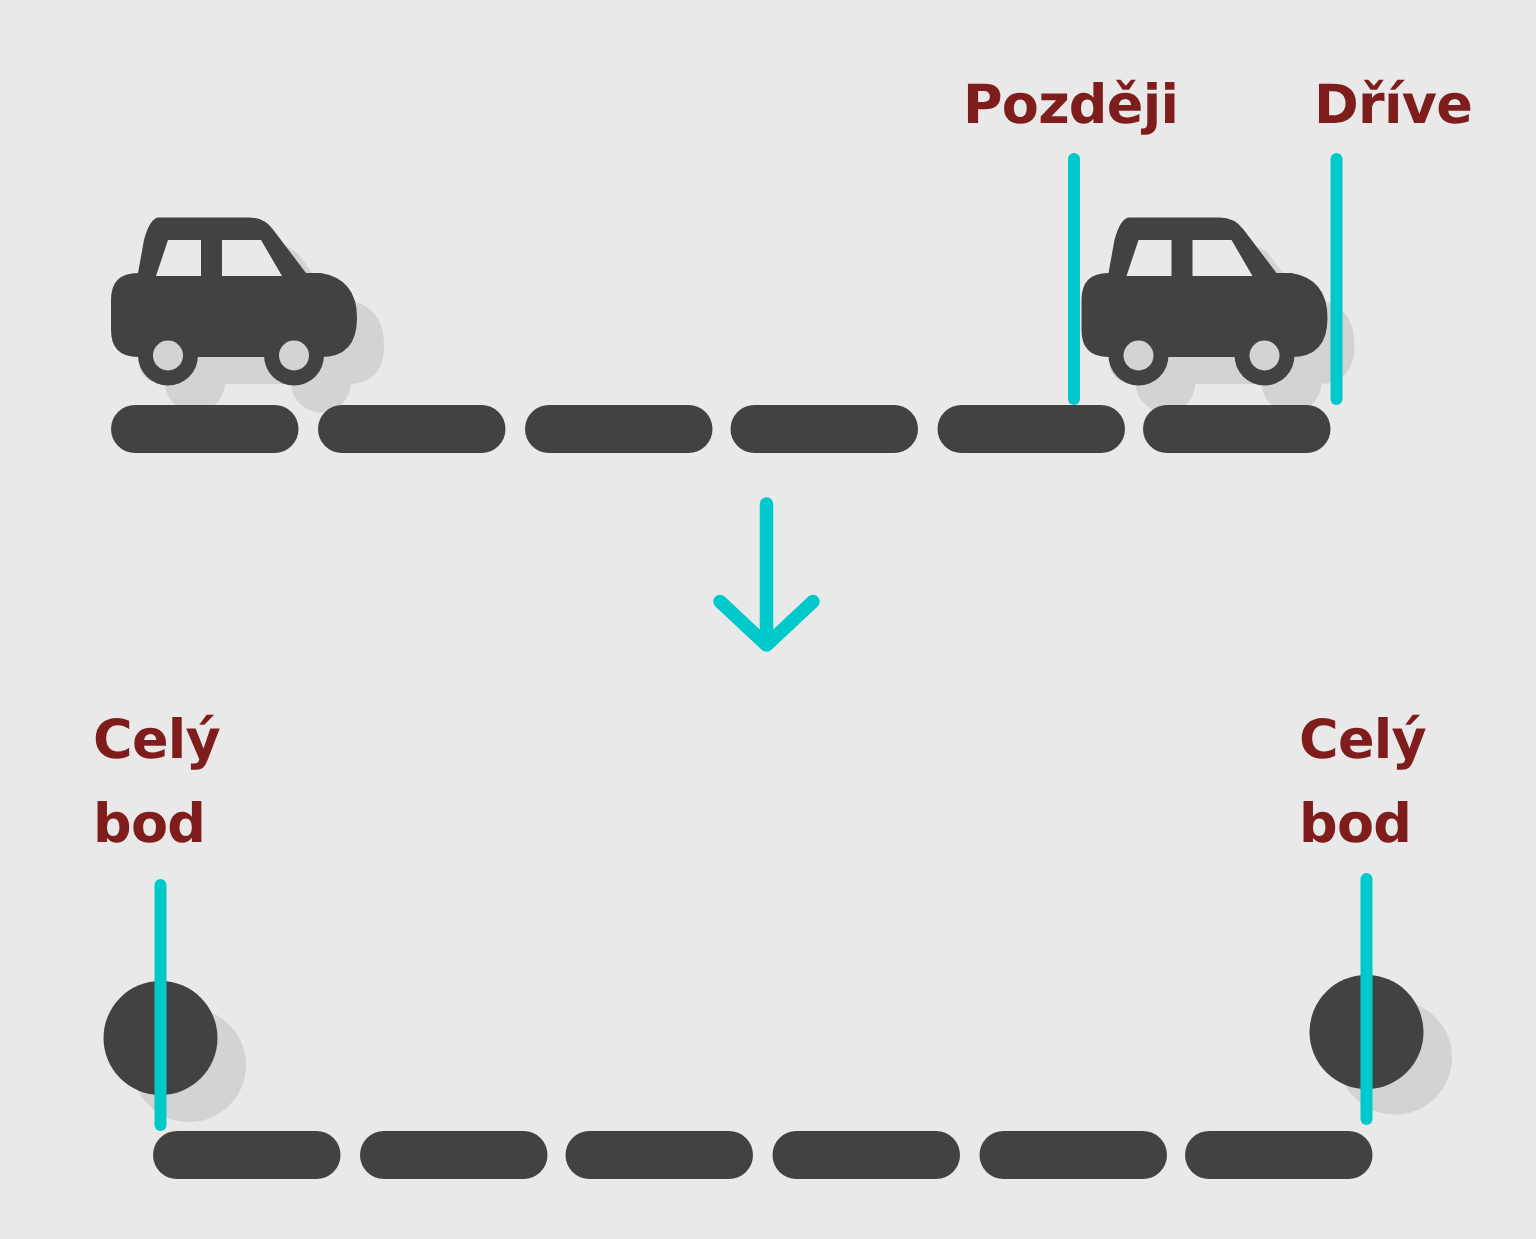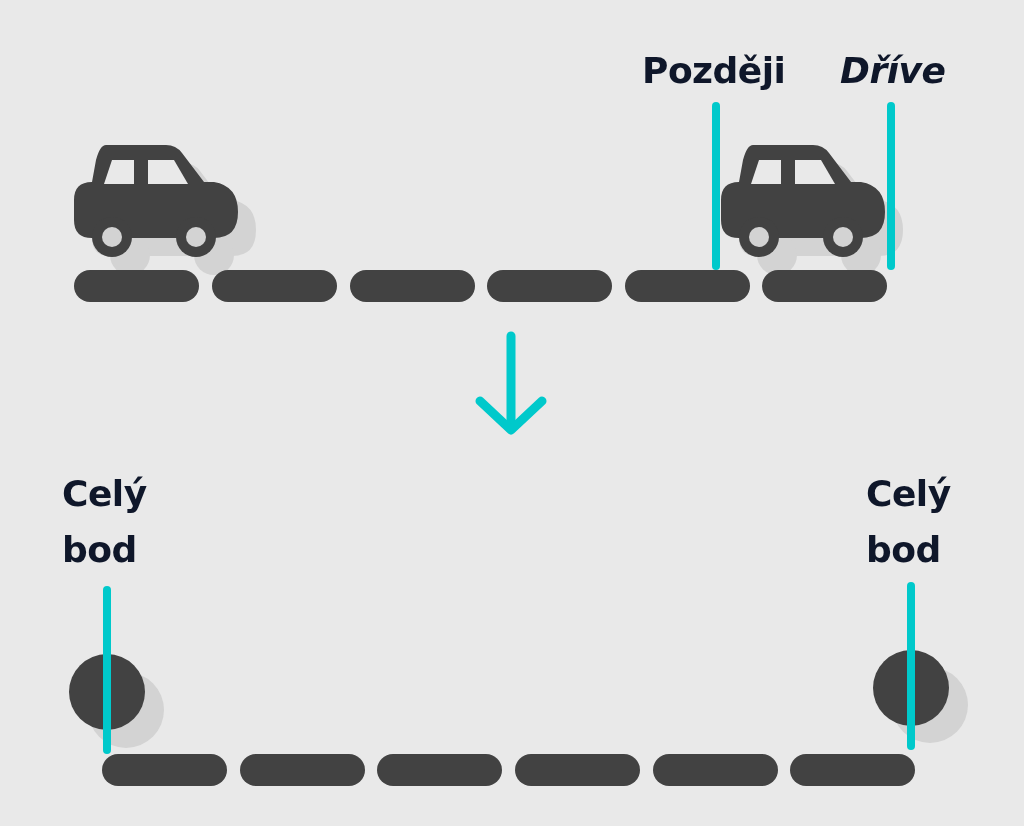--- a/index.html
+++ b/index.html
@@ -1,28 +1,28 @@
 <!DOCTYPE html>
 <html><head>
 <meta charset="utf-8">
 <style>
   html, body { margin: 0; padding: 0; }
   body { width: 1024px; height: 826px; background: #e9e9e9; position: relative; overflow: hidden; font-family: "DejaVu Sans", sans-serif; }
-  .lbl { position: absolute; color: #0f172a; font-weight: bold; font-size: 36px; line-height: 1; letter-spacing: -0.5px; }
+  .lbl { position: absolute; color: #7f1d1d; font-weight: bold; font-size: 36px; line-height: 1; letter-spacing: -0.5px; }
   .dash { position: absolute; width: 125px; height: 32px; border-radius: 16px; background: #424242; }
   .vline { position: absolute; width: 8px; border-radius: 4px; background: #00c9cb; }
   svg { position: absolute; left: 0; top: 0; }
 </style>
 </head>
 <body>
 
 <div>
 
   <div class="lbl" style="left:642px; top:53px;">Později</div>
-  <div class="lbl" style="left:840px; top:53px;font-style:italic;">Dříve</div>
+  <div class="lbl" style="left:876px; top:53px;">Dříve</div>
 
   <svg width="1024" height="826">
 
     <g transform="translate(18,18)" fill="#d3d3d3">
       <path d="M106,145 H166 Q176,145 182,153 L204,182 H214 Q238,186 238,212 Q238,238 214,238 H92 Q74,238 74,220 V200 Q74,182 92,182 L96,160 Q100,145 106,145 Z"></path>
       <circle cx="112" cy="237" r="20"></circle>
       <circle cx="196" cy="237" r="20"></circle>
     </g>
 
     <g>

